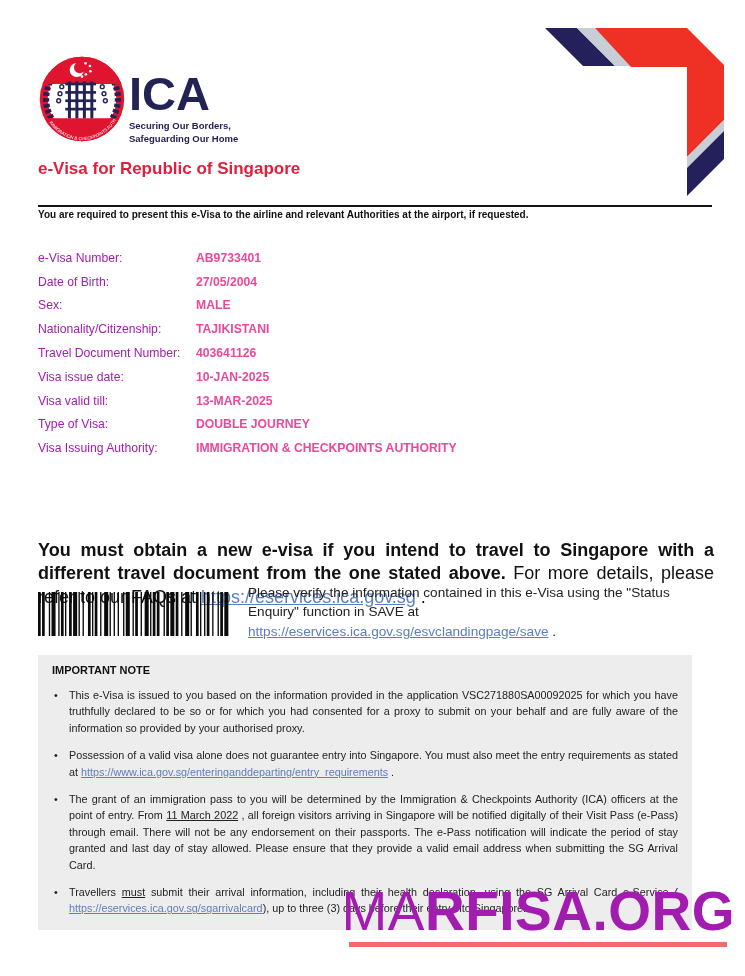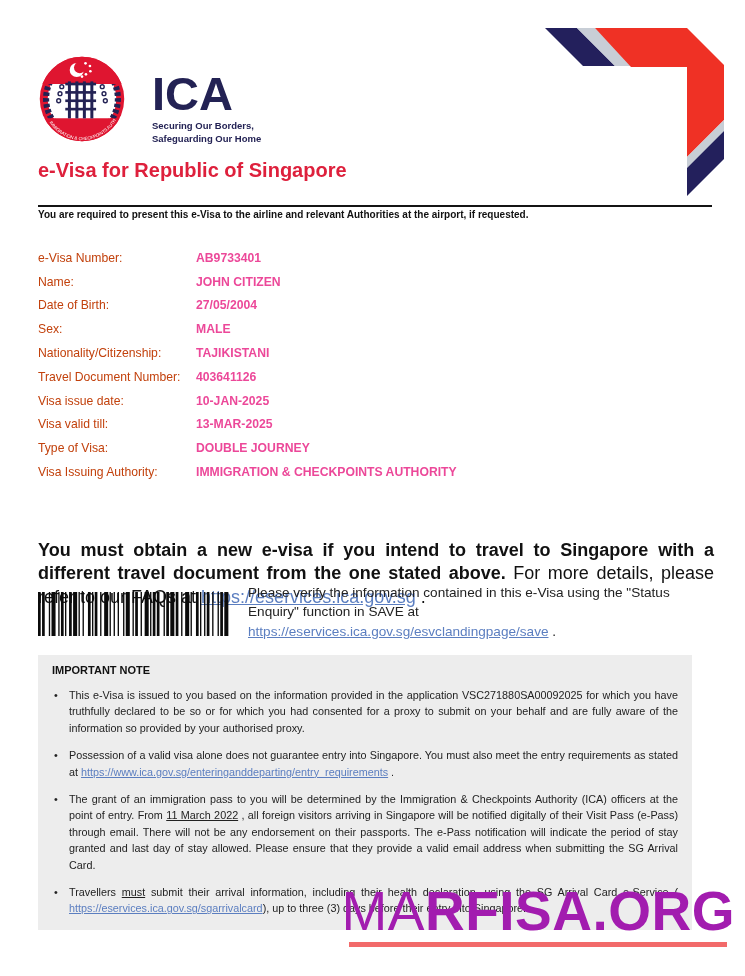--- a/index.html
+++ b/index.html
@@ -5,30 +5,30 @@
   html,body{margin:0;padding:0;background:#fff;}
   .page{
     position:relative; width:745px; height:976px; background:#fff;
     font-family:"Liberation Sans", sans-serif; color:#1b1b1b; overflow:hidden;
   }
   
   .corner{position:absolute; top:10px; right:18px; width:200px; height:200px;}
   
   .logo-row{position:absolute; left:38px; top:55px; display:flex; align-items:flex-start;}
   .emblem{width:88px; height:88px;}
-  .wordmark{margin-left:26px; padding-top:17px;}
+  .wordmark{margin-left:3px; padding-top:17px;}
   .ica-text{font-size:47px; font-weight:700; color:#232254; line-height:.92; letter-spacing:0;}
   .tagline{margin-top:5px; font-size:9.5px; font-weight:700; color:#232254; line-height:1.3;}
-  .doc-title{position:absolute; left:38px; top:159px; font-size:20px; font-weight:700; color:#DE203C;}
+  .doc-title{position:absolute; left:38px; top:159px; font-size:17px; font-weight:700; color:#DE203C;}
   .rule{position:absolute; left:38px; top:205px; width:674px; border-top:2px solid #141414;}
   .intro{position:absolute; left:38px; top:209px; width:674px; font-size:10px; font-weight:700; text-align:justify; line-height:1.25; color:#111;}
   
   .fields{position:absolute; left:38px; top:246px; width:660px;}
   .frow{display:flex; height:23.8px; align-items:center; font-size:12.2px;}
-  .flabel{width:158px; color:#c2410c;}
+  .flabel{width:158px; color:#a21caf;}
   .fvalue{color:#ec4899;font-weight:bold;}
   
   .notice{position:absolute; left:38px; top:539px; width:676px; font-size:18px; text-align:justify; line-height:1.3; color:#111;}
   .notice .b{font-weight:700;}
   a.lnk{color:#5B7EC0; text-decoration:underline; cursor:pointer;}
   
   .barcode{position:absolute; left:38px; top:592px; width:194px; height:44px;}
   .verify{position:absolute; left:248px; top:583px; width:464px; font-size:13.6px; line-height:1.42; color:#222;}
   
   .notebox{position:absolute; left:38px; top:655px; width:654px; box-sizing:border-box;
@@ -115,24 +115,20 @@
   <div class="doc-title">e-Visa for Republic of Singapore</div>
 
   <div class="rule"></div>
 
   <div class="intro">You are required to present this e-Visa to the airline and relevant Authorities at the airport, if requested.</div>
 
   <div class="fields">
       <div class="frow">
         <div class="flabel">e-Visa Number:</div>
         <div class="fvalue">AB9733401</div>
-      </div>
-      <div class="frow">
-        <div class="flabel">Name:</div>
-        <div class="fvalue">JOHN CITIZEN</div>
       </div>
       <div class="frow">
         <div class="flabel">Date of Birth:</div>
         <div class="fvalue">27/05/2004</div>
       </div>
       <div class="frow">
         <div class="flabel">Sex:</div>
         <div class="fvalue">MALE</div>
       </div>
       <div class="frow">

